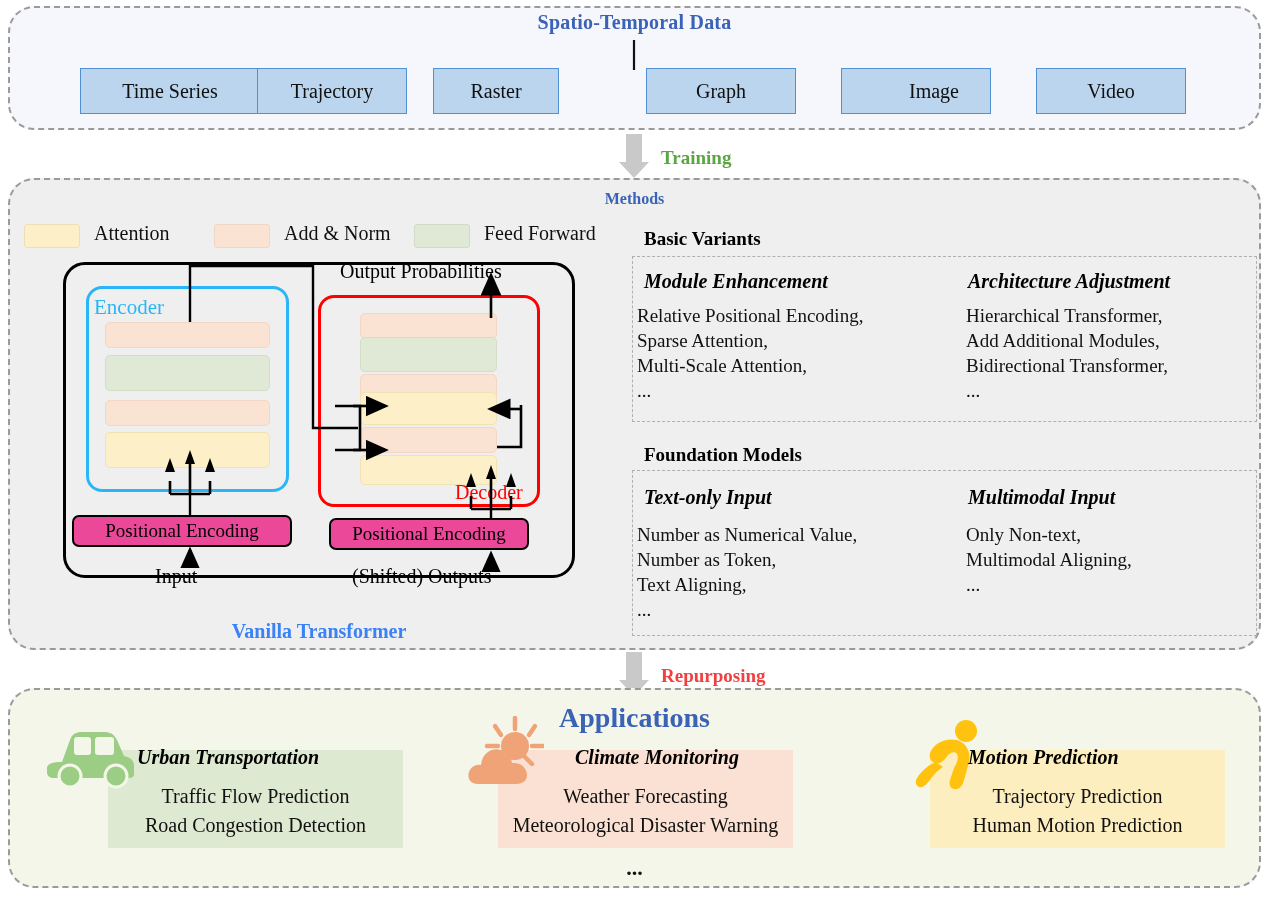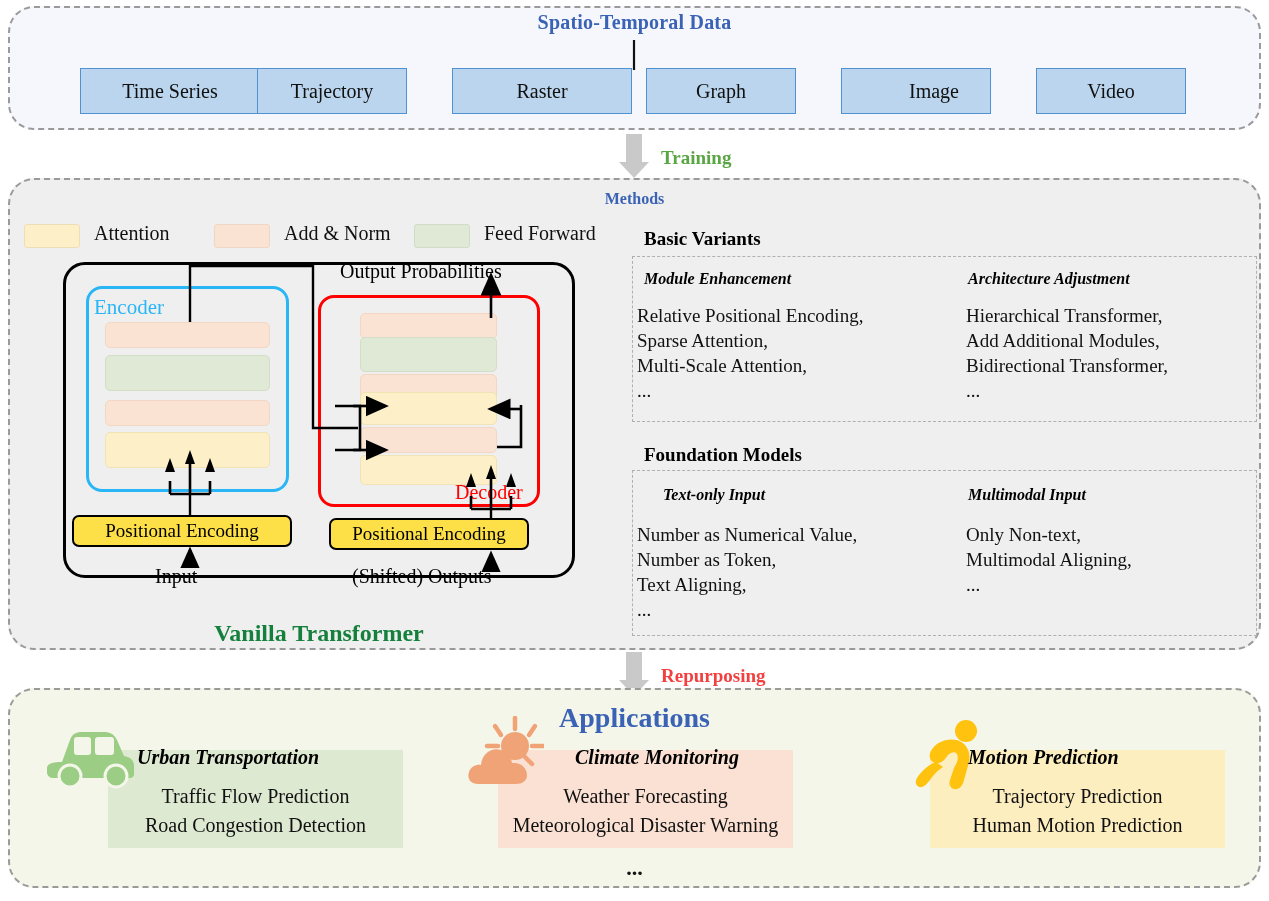--- a/index.html
+++ b/index.html
@@ -34,44 +34,44 @@
       color:#3b63b5;font-weight:bold;font-size:16px;}
 
   
   .legend-sw{position:absolute;top:224px;width:56px;height:24px;border-radius:3px;box-sizing:border-box;}
   .legend-tx{position:absolute;top:222px;font-size:20px;color:#111;}
 
   
   #tf-outer{position:absolute;left:63px;top:262px;width:512px;height:316px;
       border:3px solid #000;border-radius:22px;box-sizing:border-box;background:#efefef;}
   #tf-caption{position:absolute;left:63px;top:620px;width:512px;text-align:center;
-      font-weight:bold;font-size:24px;color:#15803d;}
+      font-weight:bold;font-size:20px;color:#3b82f6;}
 
   #enc-box{position:absolute;left:86px;top:286px;width:203px;height:206px;
       border:3px solid #29b6f6;border-radius:16px;box-sizing:border-box;}
   #enc-label{position:absolute;left:94px;top:295px;font-size:21px;color:#29b6f6;}
   #dec-box{position:absolute;left:318px;top:295px;width:222px;height:212px;
       border:3px solid #ff0000;border-radius:16px;box-sizing:border-box;}
   #dec-label{position:absolute;left:455px;top:481px;font-size:20px;color:#ff0000;}
 
   .layer{position:absolute;height:26px;border-radius:5px;box-sizing:border-box;}
   .l-attn{background:#fdf0c8;border:1px solid #f0e3b4;}
   .l-norm{background:#fae3d3;border:1px solid #f3d7c4;}
   .l-ff  {background:#dfe9d5;border:1px solid #d2dec6;}
 
-  .posenc{position:absolute;height:32px;background:#fde047;border:2px solid #000;
+  .posenc{position:absolute;height:32px;background:#ec4899;border:2px solid #000;
       border-radius:7px;box-sizing:border-box;display:flex;align-items:center;
       justify-content:center;font-size:19px;color:#000;}
 
   .cap{position:absolute;font-size:20px;color:#000;}
 
   
   .panel-title{position:absolute;font-weight:bold;font-size:19px;color:#000;}
   .panel{position:absolute;border:1.6px dashed #b0b0b0;box-sizing:border-box;}
-  .col-head{position:absolute;font-style:italic;font-weight:bold;font-size:16px;color:#000;}
+  .col-head{position:absolute;font-style:italic;font-weight:bold;font-size:20px;color:#000;}
   .col-list{position:absolute;font-size:19px;color:#111;line-height:25px;white-space:pre-line;}
 
   
   #sec-apps{left:8px;top:688px;width:1253px;height:200px;background:#f5f6ea;}
   #apps-title{left:0;top:702px;width:1269px;text-align:center;
       color:#3b63b5;font-weight:bold;font-size:28px;}
   .app-card{position:absolute;top:750px;width:295px;height:98px;}
   .app-head{position:absolute;font-style:italic;font-weight:bold;font-size:20px;color:#000;}
   .app-lines{position:absolute;font-size:20px;color:#111;line-height:29px;
       text-align:center;white-space:pre-line;width:295px;}
@@ -91,21 +91,21 @@
            C634 44 638 46 650 46 L1110 46 C1122 46 1128 48 1128 66" fill="none" stroke="#111" stroke-width="2.2"></path>
   <line x1="634" y1="4" x2="634" y2="32" stroke="#111" stroke-width="2.2"></line>
 </svg>
 
 <div class="data-box" style="left:80px;width:180px;">
     <span>Time Series</span>
   </div>
 <div class="data-box" style="left:257px;width:150px;">
     <span>Trajectory</span>
   </div>
-<div class="data-box" style="left:452px;width:180px;">
+<div class="data-box" style="left:433px;width:126px;">
     <span>Raster</span>
   </div>
 <div class="data-box" style="left:646px;width:150px;">
     <span>Graph</span>
   </div>
 <div class="data-box" style="left:841px;width:150px;padding-left:36px;">
     <span>Image</span>
   </div>
 <div class="data-box" style="left:1036px;width:150px;">
     <span>Video</span>
@@ -208,21 +208,21 @@
 
 <div class="col-head" style="left:968px;top:270px;">Architecture Adjustment</div>
 <div class="col-list" style="left:966px;top:303px;width:290px;">Hierarchical Transformer,
 Add Additional Modules,
 Bidirectional Transformer,
 ...</div>
 
 <div class="panel-title" style="left:644px;top:444px;">Foundation Models</div>
 <div class="panel" style="left:632px;top:470px;width:625px;height:166px;"></div>
 
-<div class="col-head" style="left:644px;top:486px;margin-left:19px;">Text-only Input</div>
+<div class="col-head" style="left:644px;top:486px;">Text-only Input</div>
 <div class="col-list" style="left:637px;top:522px;width:320px;">Number as Numerical Value,
 Number as Token,
 Text Aligning,
 ...</div>
 
 <div class="col-head" style="left:968px;top:486px;">Multimodal Input</div>
 <div class="col-list" style="left:966px;top:522px;width:290px;">Only Non-text,
 Multimodal Aligning,
 ...</div>
 

